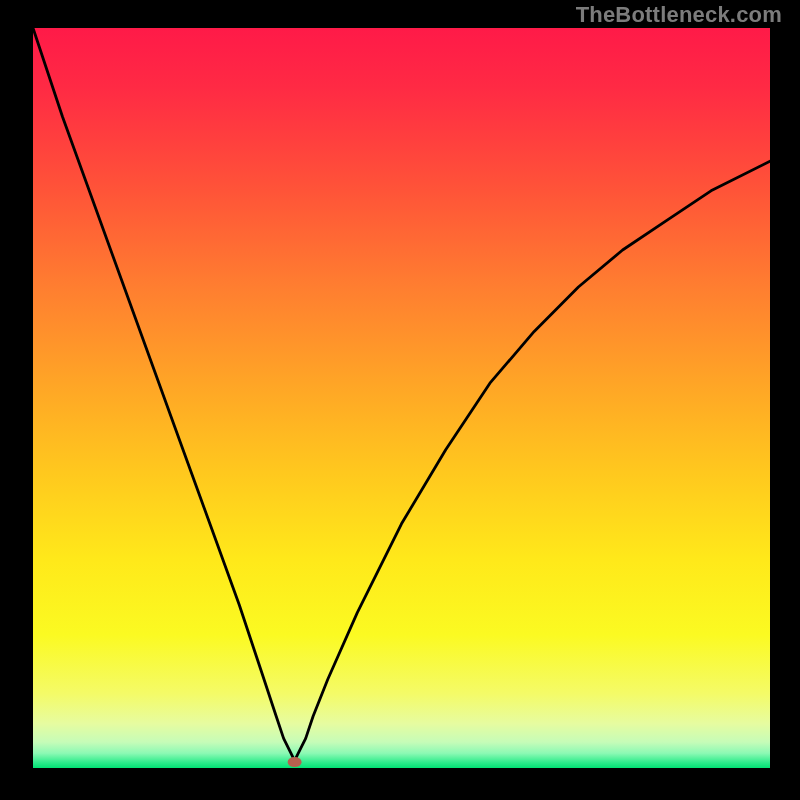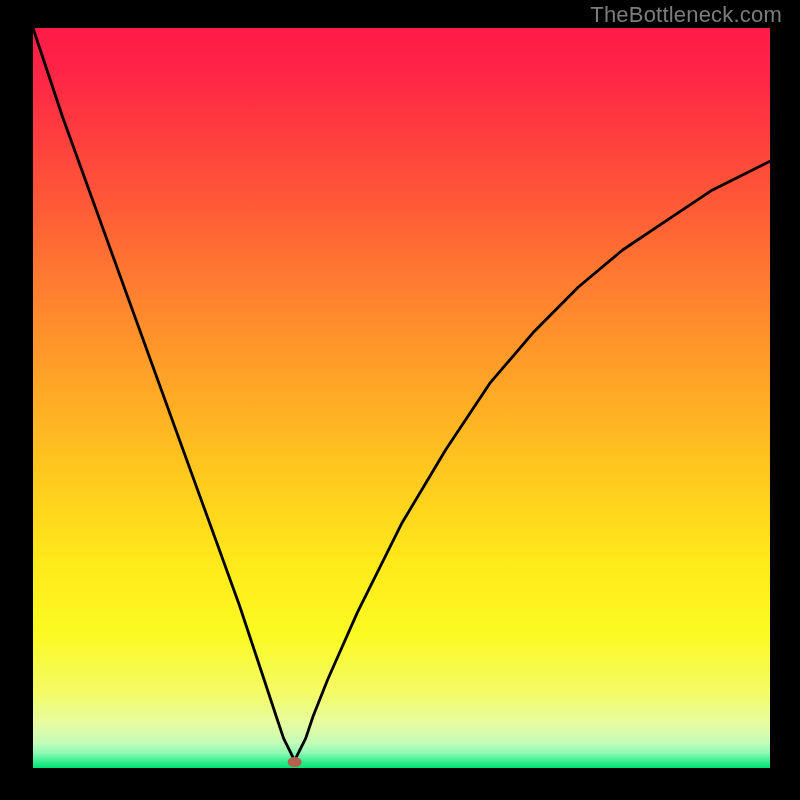--- a/index.html
+++ b/index.html
@@ -9,21 +9,21 @@
     height: 800px;
     background: #000;
     position: relative;
   }
   .watermark {
     position: absolute;
     top: 2px;
     right: 18px;
     font-family: Arial, Helvetica, sans-serif;
     font-size: 22px;
-    font-weight: normal;
+    font-weight: bold;
     color: #7c7c7c;
     letter-spacing: 0.2px;
   }
   .plot {
     position: absolute;
     left: 33px;
     top: 28px;
     width: 737px;
     height: 740px;
     background: linear-gradient(to bottom,

